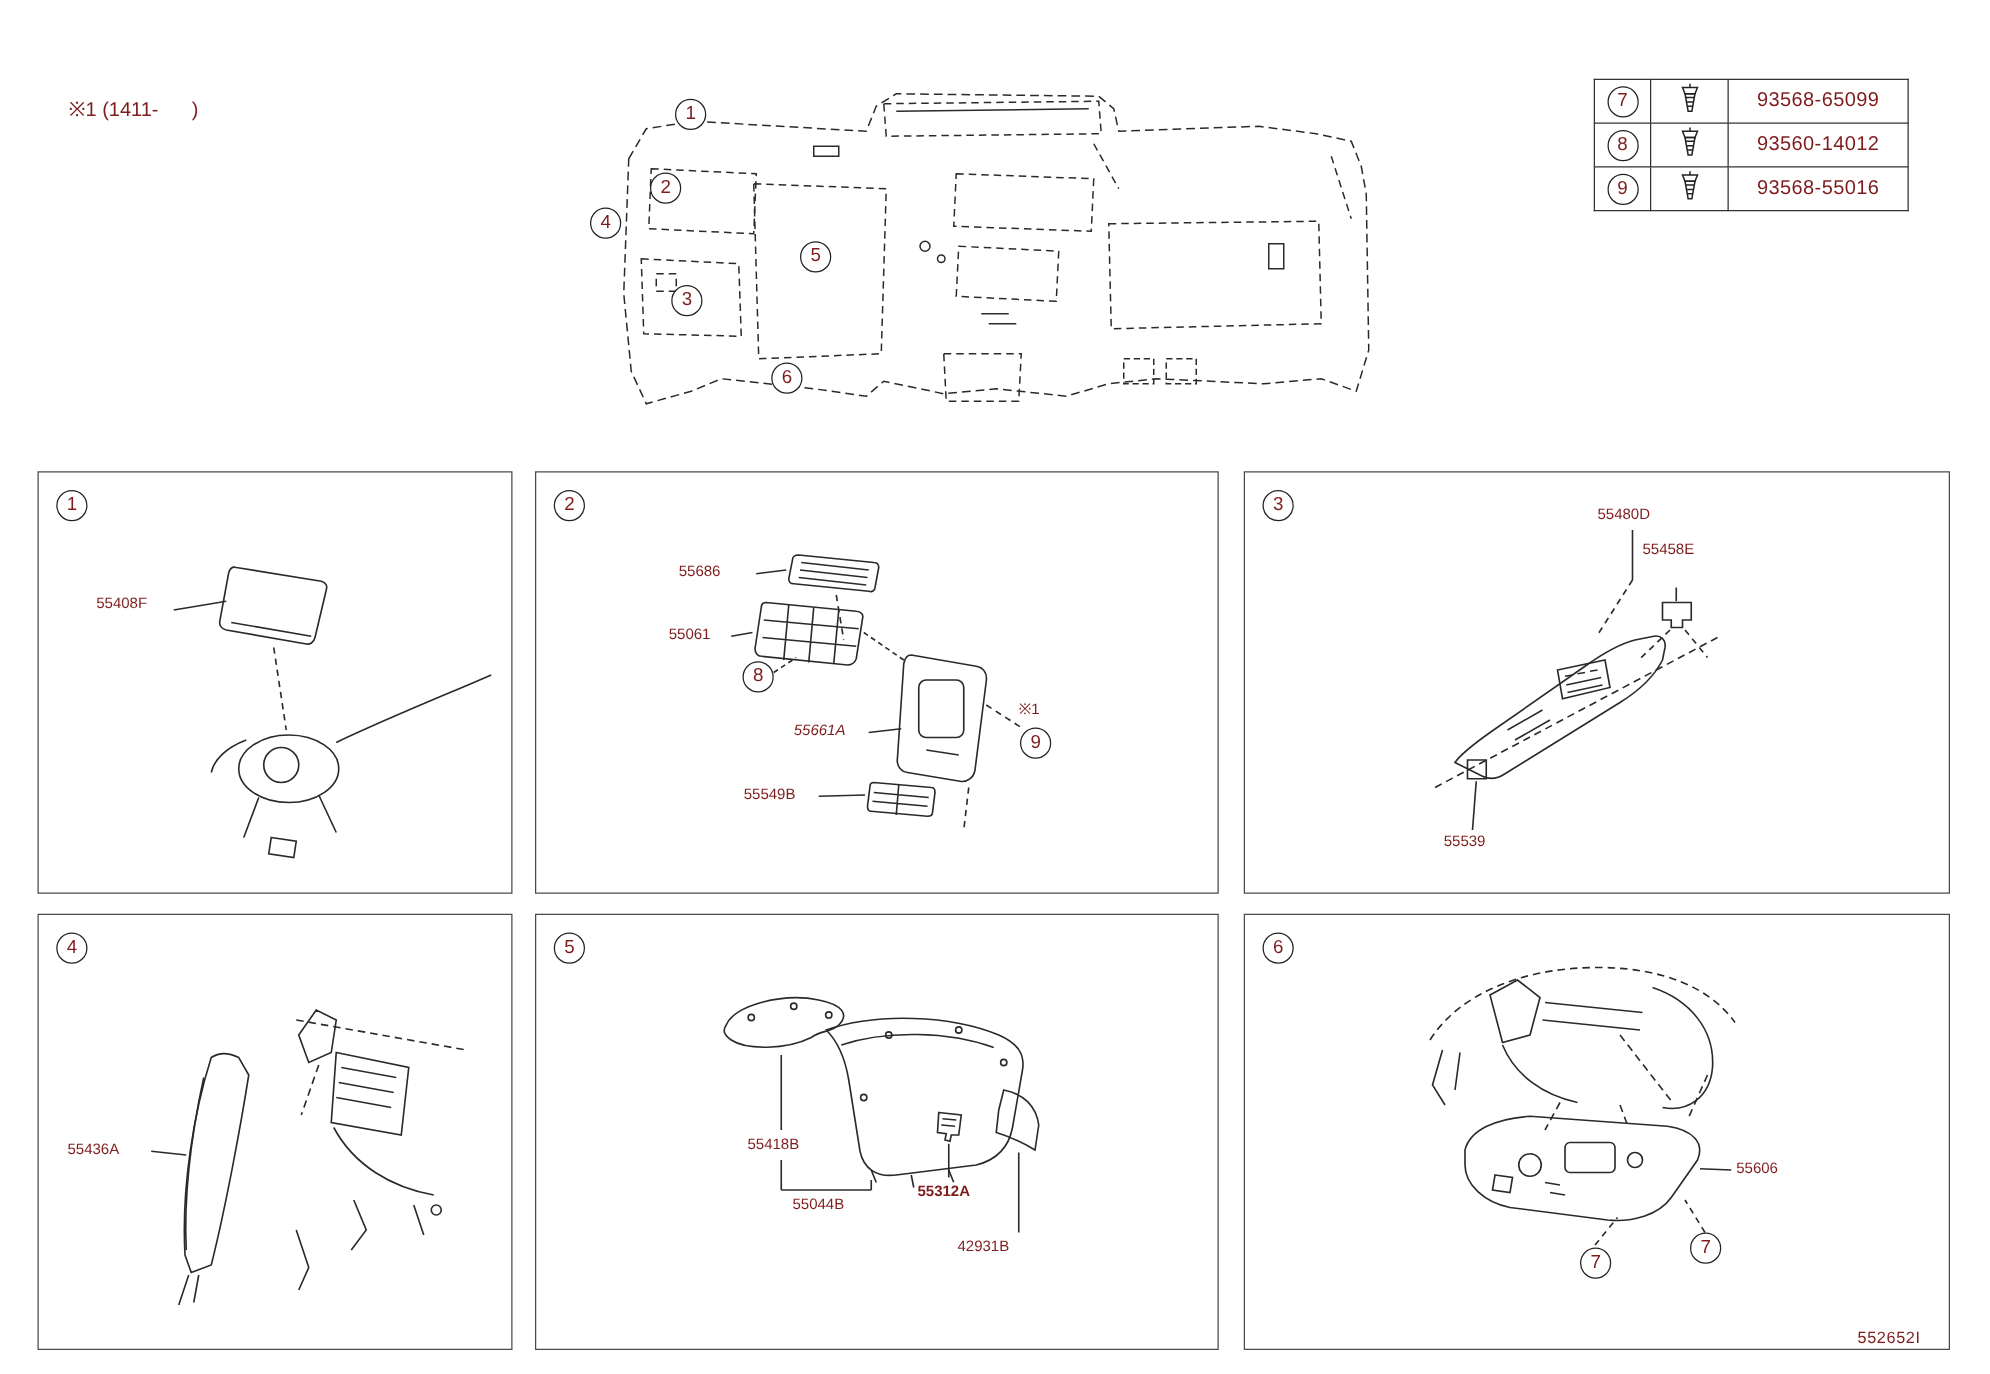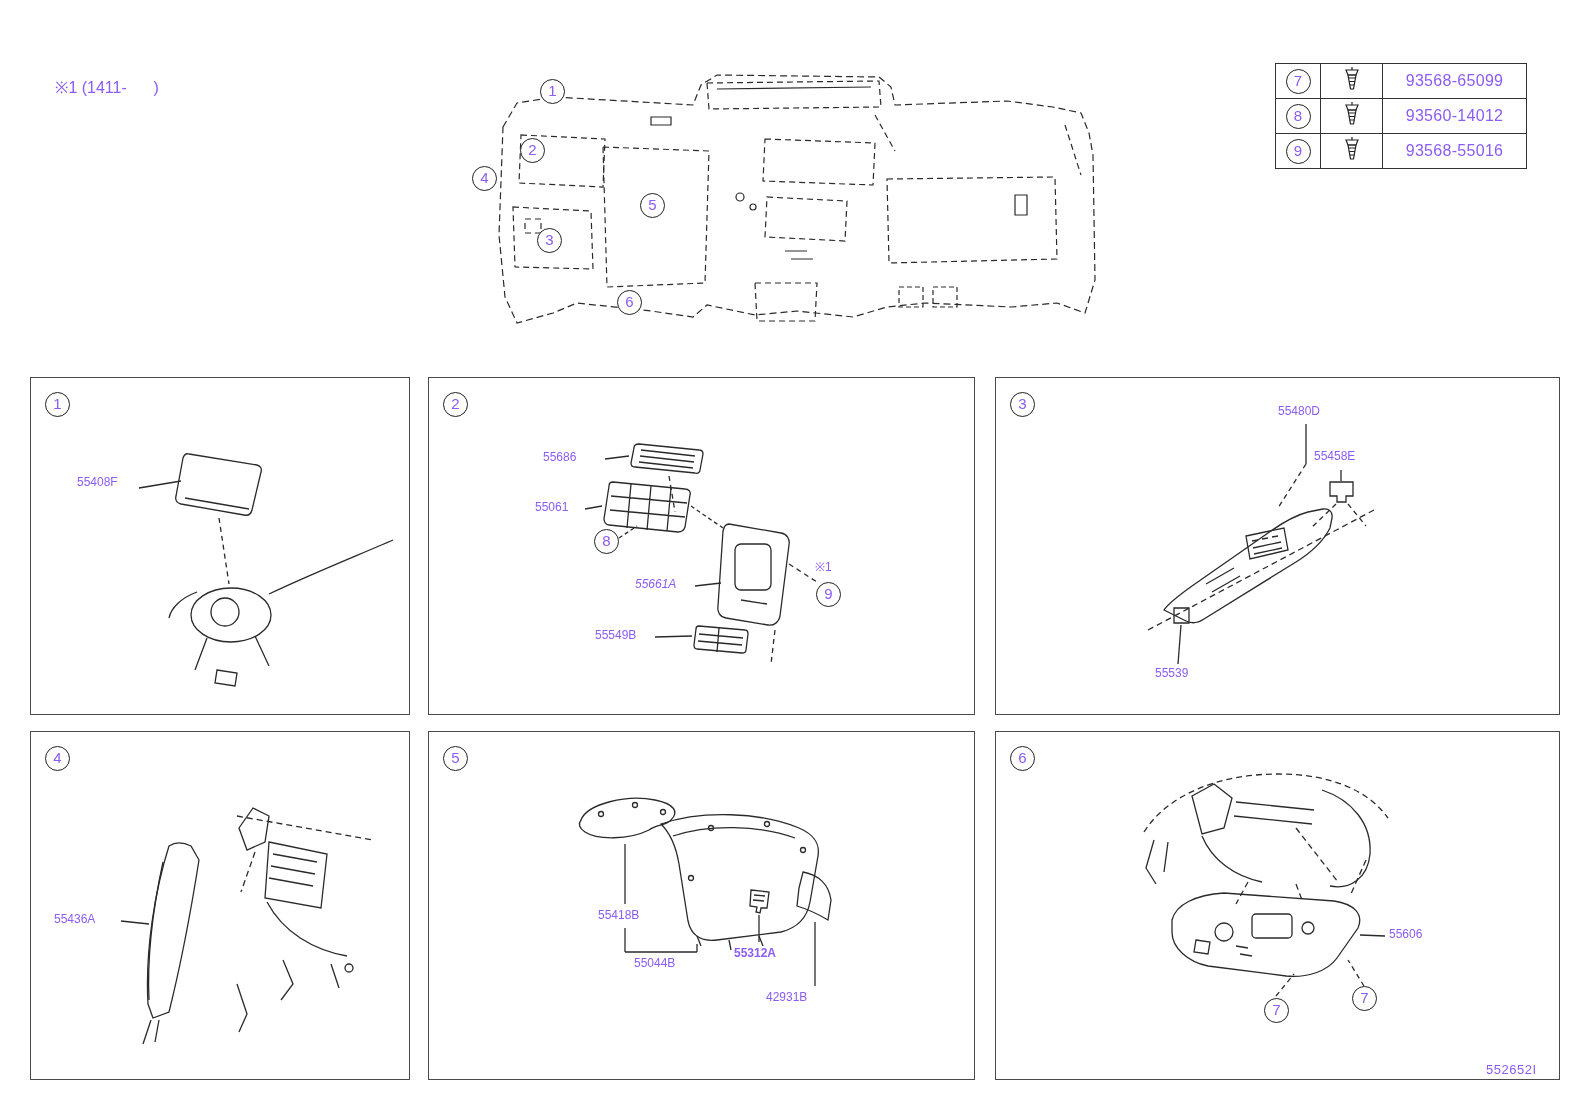--- a/index.html
+++ b/index.html
@@ -1,18 +1,18 @@
 <!DOCTYPE html>
 <html><head>
 <meta charset="utf-8">
 <style>
   html,body { margin:0; padding:0; background:#ffffff; }
   .stage {
     position:relative; width:1592px; height:1099px; background:#fff;
-    font-family:"Liberation Sans", sans-serif; color:#8b5cf6; overflow:hidden;
+    font-family:"Liberation Sans", sans-serif; color:#7f1d1d; overflow:hidden;
   }
   .note {
     position:absolute; left:55px; top:76px; font-size:16px; white-space:pre;
   }
   .docnum {
     position:absolute; left:1486px; top:1062px; font-size:13px; letter-spacing:0.5px;
   }
   .panel {
     position:absolute; border:1.6px solid #4a4a4a; box-sizing:border-box; background:#fff;
   }
@@ -184,21 +184,21 @@
         <path d="M250,158 L288,150 L292,172 L254,181 Z"></path>
         <path d="M256,163 L262,162 M266,161 L272,160 M276,159 L282,158 M257,170 L285,164 M258,176 L286,170"></path>
         <path d="M210,206 L238,190 M216,214 L244,198"></path>
         <path stroke-dasharray="6 4" d="M152,252 L378,132"></path>
         <rect x="178" y="230" width="15" height="15"></rect>
         <line x1="182" y1="286" x2="185" y2="247"></line>
       </g>
     </svg>
     <div class="callout" style="left:14px; top:14px;">3</div>
     <div class="plabel" style="left:281px; top:26px;">55480D</div>
-    <div class="plabel" style="left:317px; top:71px;">55458E</div>
+    <div class="plabel" style="left:317px; top:54px;">55458E</div>
     <div class="plabel" style="left:158px; top:288px;">55539</div>
   </div>
 
   <div class="panel" style="left:30px; top:731px; width:380px; height:349px;">
     <svg width="380" height="349" viewBox="0 0 380 349">
       <g fill="none" stroke="#2a2a2a" stroke-width="1.3">
         <path d="M138,114 C124,158 114,218 117,272 L122,286 L138,280 C150,232 162,166 168,128 L160,114 C152,110 144,110 138,114 Z"></path>
         <path d="M132,130 C122,176 116,226 118,268"></path>
         <path d="M120,288 L112,312 M128,288 L124,310"></path>
         <line x1="90" y1="189" x2="118" y2="192"></line>

